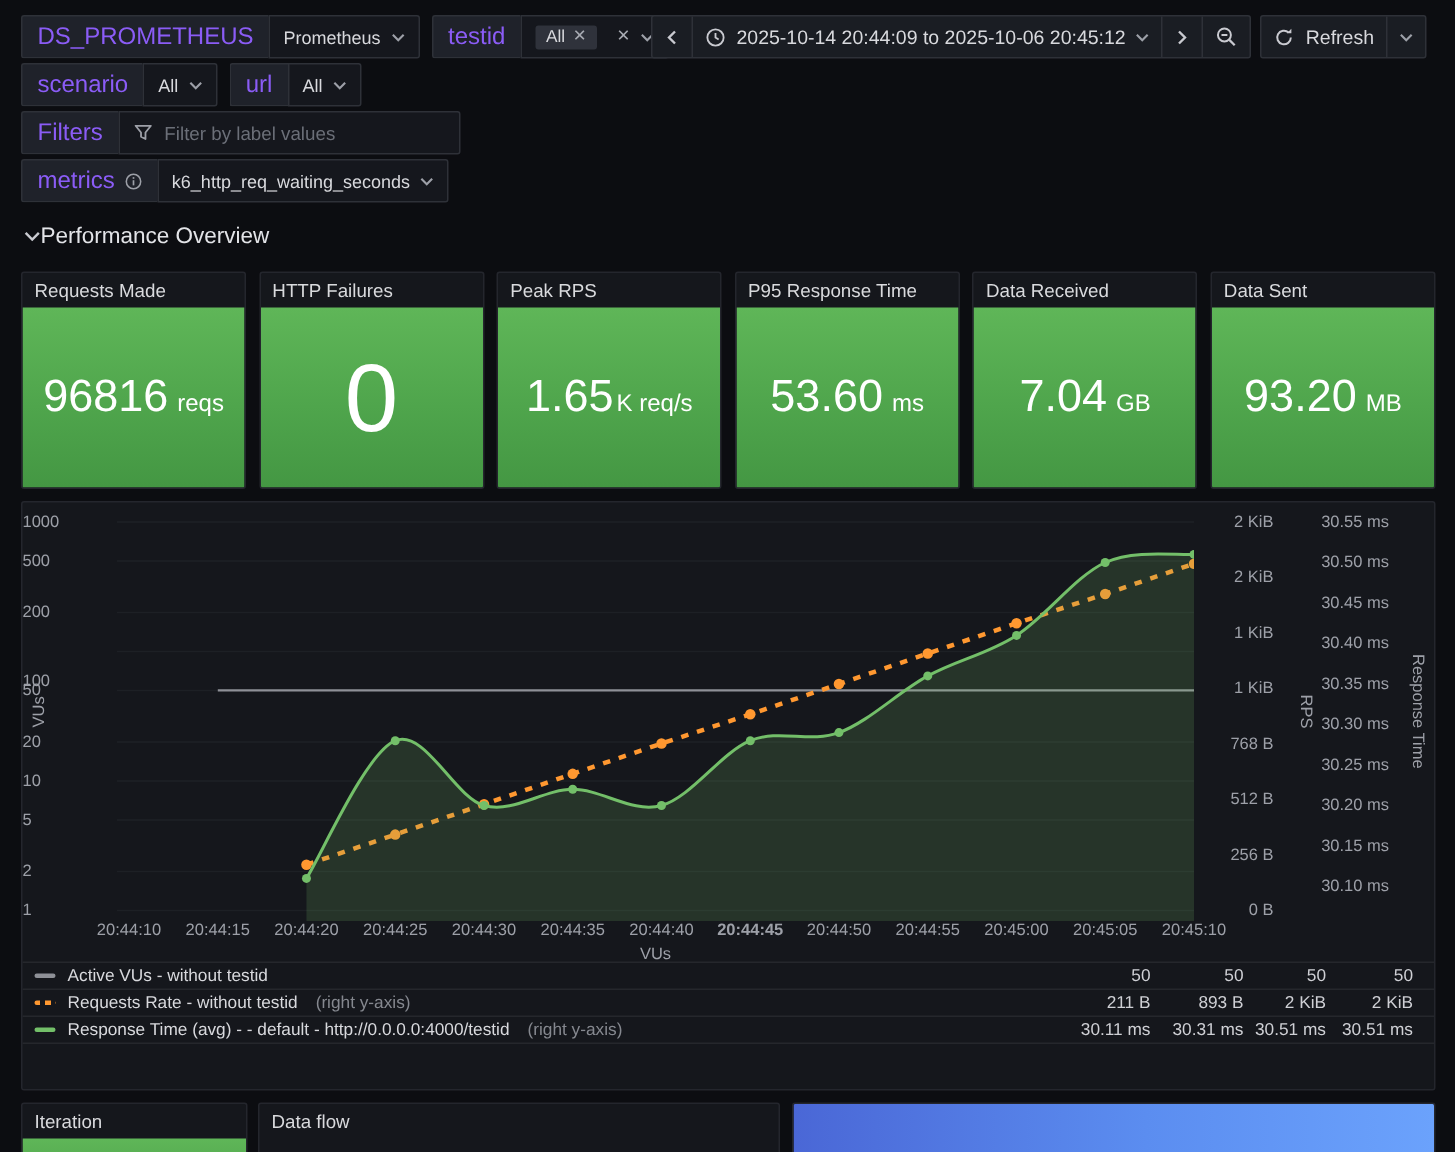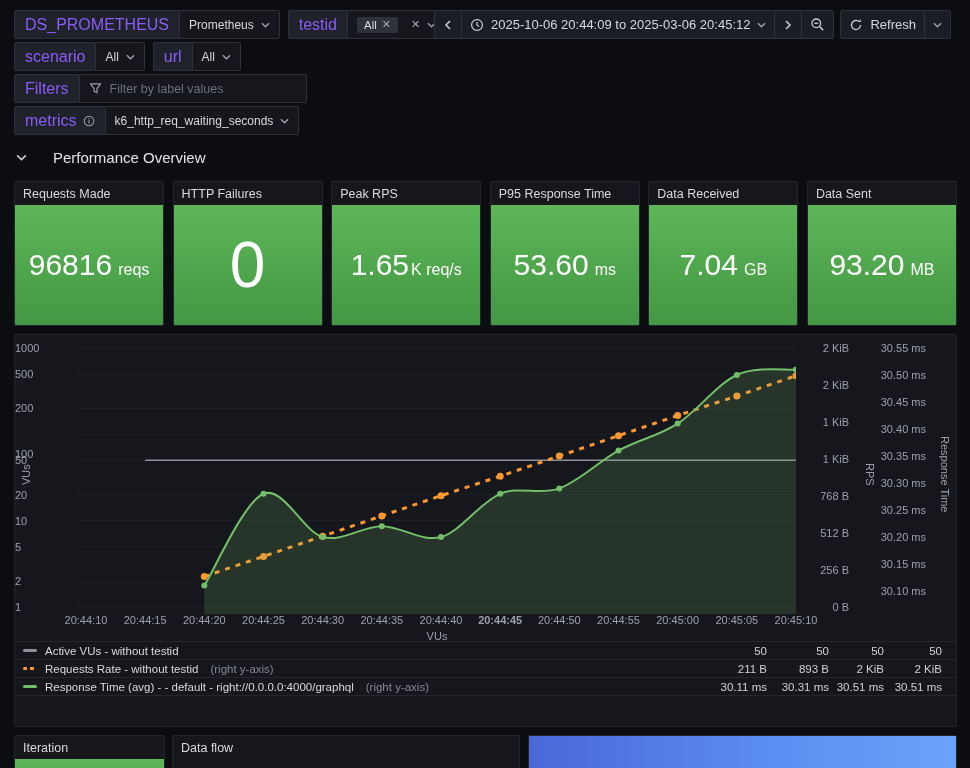--- a/index.html
+++ b/index.html
@@ -26,21 +26,21 @@
   
   .time-controls{position:absolute;top:10px;right:19px;display:flex;gap:6px;height:29px;}
   .btn-group{display:flex;background:#1a1d23;border:1px solid #2e3138;border-radius:2px;}
   .tc-btn{display:flex;align-items:center;gap:7px;padding:0 8px;border-left:1px solid #2e3138;
           font-size:13px;color:#d8d9dd;white-space:nowrap;}
   .tc-btn:first-child{border-left:none;}
   .tc-btn svg{flex:0 0 auto;}
   .refresh-label{font-size:13px;font-weight:500;}
 
   
-  .section-header{position:absolute;top:149px;left:16px;display:flex;align-items:center;gap:26px;
+  .section-header{position:absolute;top:149px;left:16px;display:flex;align-items:center;gap:0;
                   font-size:15px;font-weight:500;color:#e3e4e8;}
 
   
   .stats-row{position:absolute;top:181px;left:14px;width:943px;height:145px;display:flex;gap:8.5px;}
   .panel{background:#15171c;border:1px solid #24262d;border-radius:2px;}
   .stat-panel{flex:1;display:flex;flex-direction:column;overflow:hidden;}
   .panel-title{height:23px;display:flex;align-items:center;padding:0 8px;font-size:12.5px;
                color:#d9dadd;font-weight:400;white-space:nowrap;}
   .stat-body{flex:1;display:flex;align-items:center;justify-content:center;
              background:linear-gradient(180deg,#5fb658 0%,#4fa54c 55%,#449743 100%);}
@@ -124,21 +124,21 @@
       <div class="tc-btn">
         <svg width="10" height="10" viewBox="0 0 8 10">
             <path d="M6 1L2 5l4 4" fill="none" stroke="#c9cad0" stroke-width="1.6"></path>
           </svg>
       </div>
       <div class="tc-btn">
         <svg width="14" height="14" viewBox="0 0 16 16">
           <circle cx="8" cy="8" r="6.2" fill="none" stroke="#c9cad0" stroke-width="1.4"></circle>
           <path d="M8 4.5V8l2.4 1.6" fill="none" stroke="#c9cad0" stroke-width="1.4"></path>
         </svg>
-        <span>2025-10-06 20:44:09 to 2025-03-06 20:45:12</span>
+        <span>2025-10-14 20:44:09 to 2025-10-06 20:45:12</span>
         <svg class="chev" viewBox="0 0 10 6">
             <path d="M1 1l4 4 4-4" fill="none" stroke="#9da0a8" stroke-width="1.6"></path>
           </svg>
       </div>
       <div class="tc-btn">
         <svg width="10" height="10" viewBox="0 0 8 10">
             <path d="M2 1l4 4-4 4" fill="none" stroke="#c9cad0" stroke-width="1.6"></path>
           </svg>
       </div>
       <div class="tc-btn">
@@ -393,21 +393,21 @@
           <span class="suffix">(right y-axis)</span>
         </div>
         <div class="lg-col col-min">211 B</div>
         <div class="lg-col col-mean">893 B</div>
         <div class="lg-col col-max">2 KiB</div>
         <div class="lg-col col-last">2 KiB</div>
       </div>
       <div class="lg-row data">
         <div class="lg-name">
           <span class="sw" style="background: rgb(115, 191, 105);"></span>
-          <span>Response Time (avg) - - default - right://0.0.0.0:4000/graphql</span>
+          <span>Response Time (avg) - - default - http://0.0.0.0:4000/testid</span>
           <span class="suffix">(right y-axis)</span>
         </div>
         <div class="lg-col col-min">30.11 ms</div>
         <div class="lg-col col-mean">30.31 ms</div>
         <div class="lg-col col-max">30.51 ms</div>
         <div class="lg-col col-last">30.51 ms</div>
       </div>
       <div class="lg-end"></div>
     </div>
   </div>

